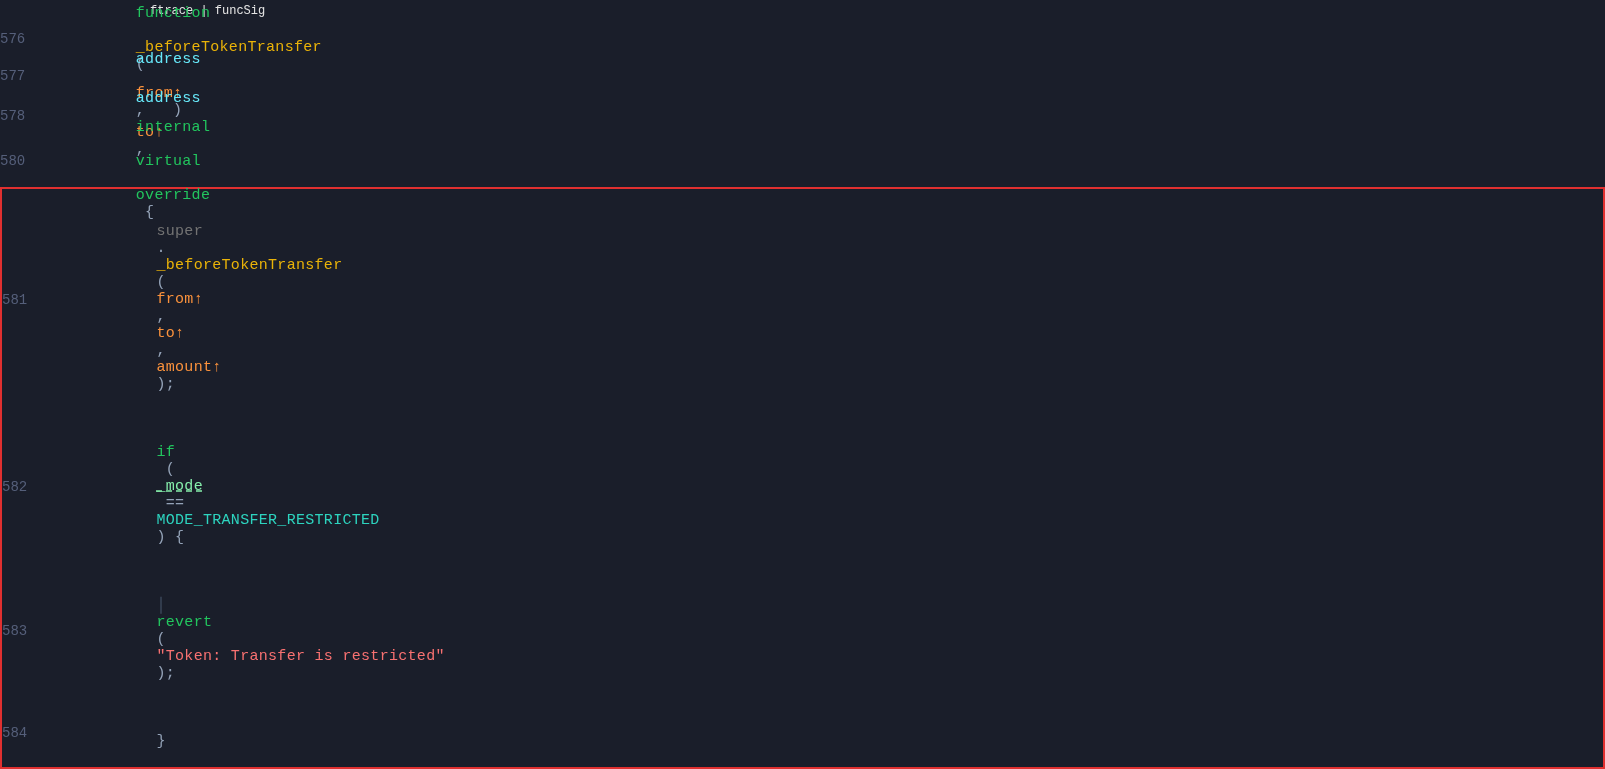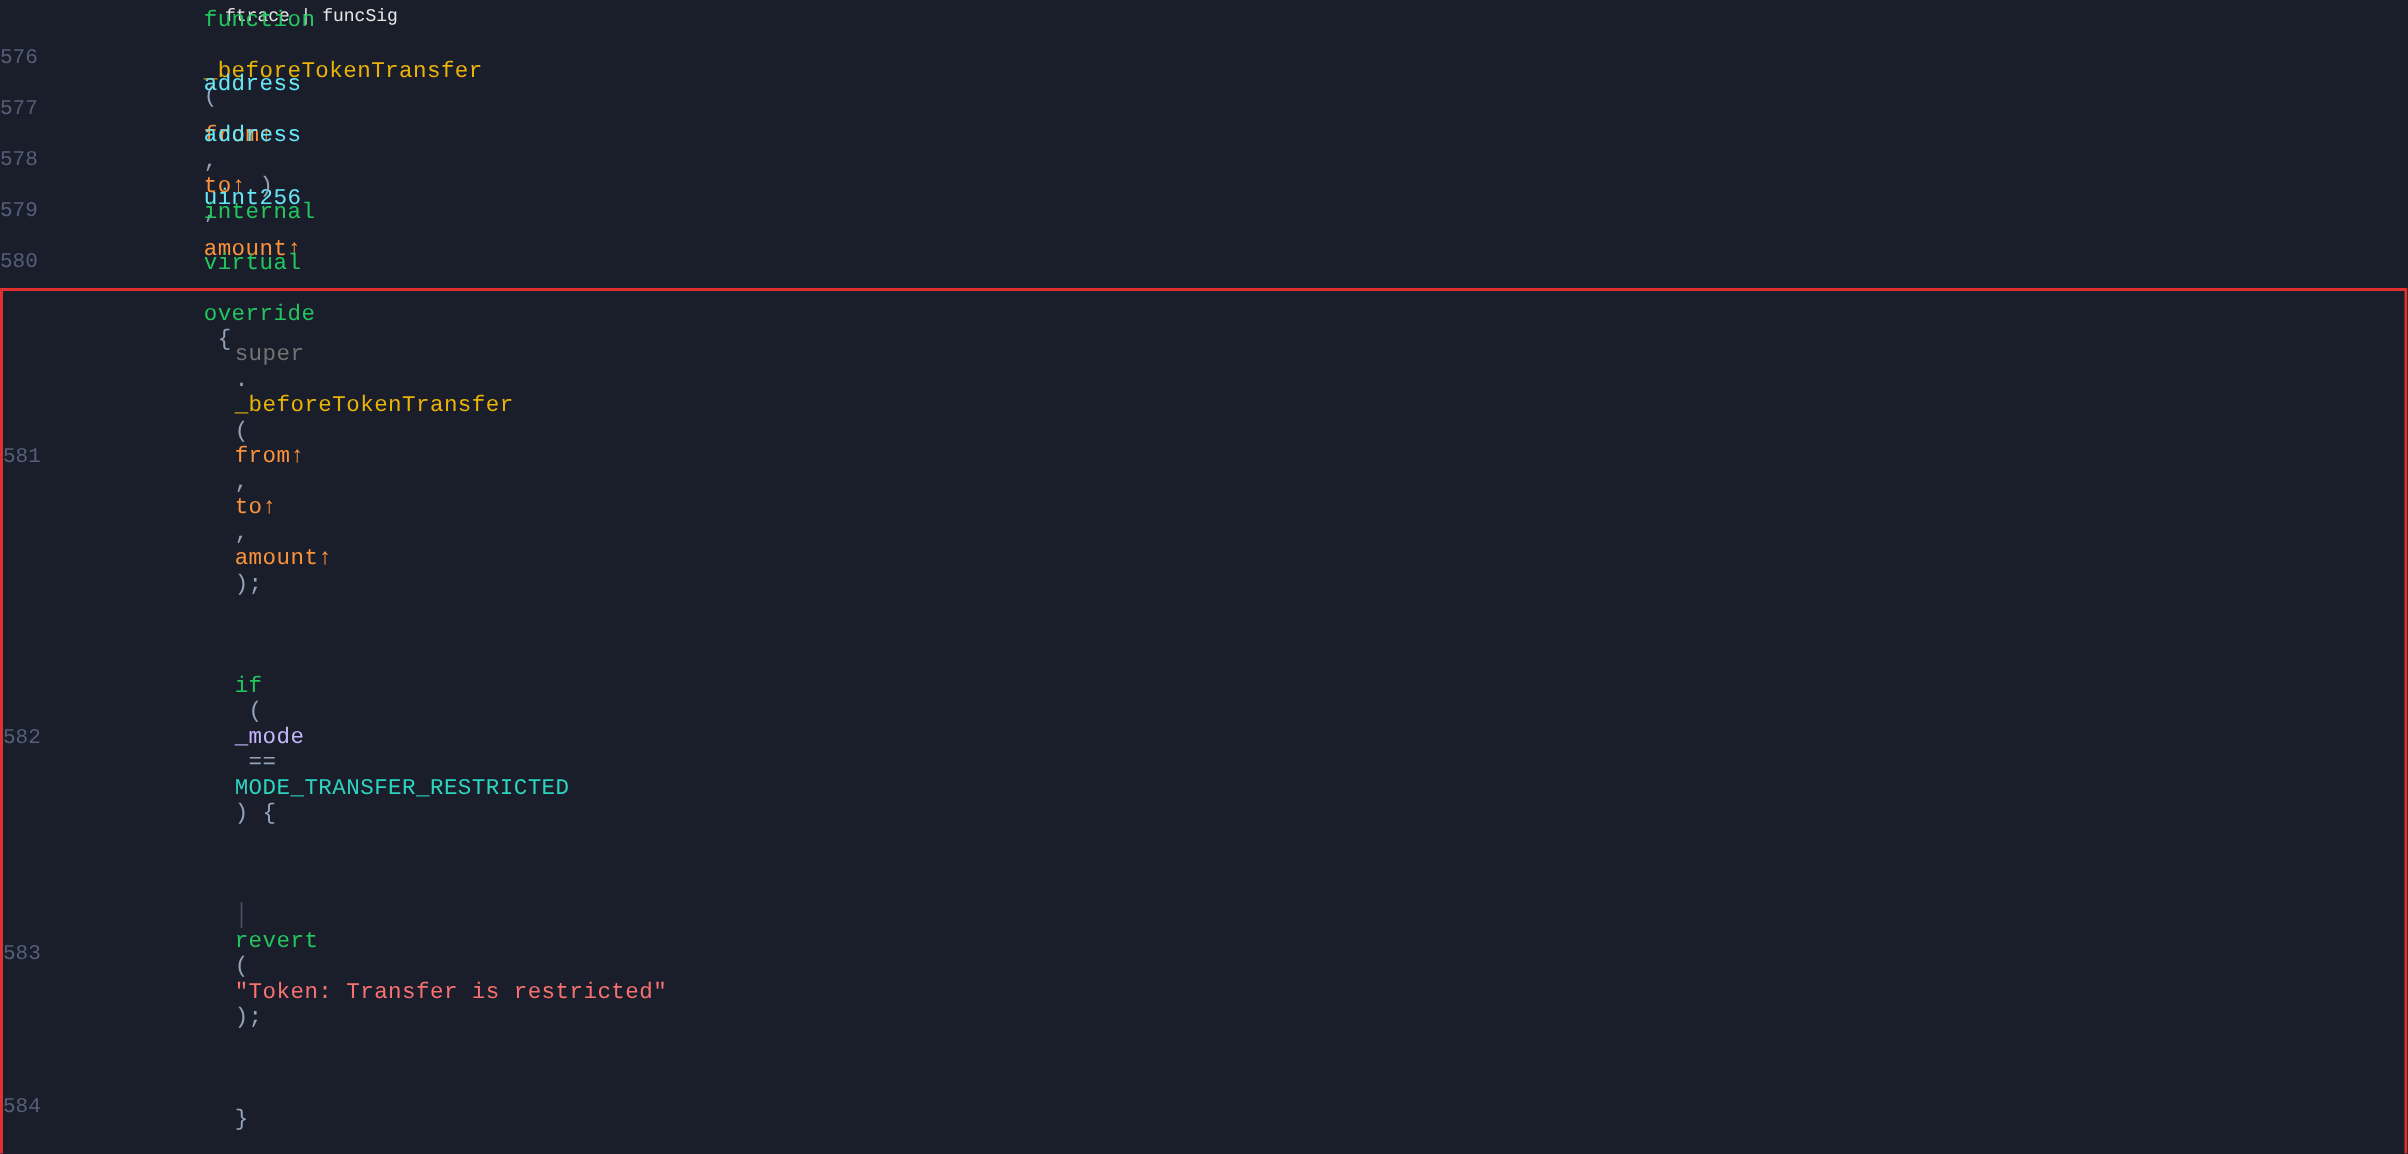--- a/index.html
+++ b/index.html
@@ -41,21 +41,21 @@
     }
 
     
     .kw-purple { color: #22c55e; } 
     .kw-blue { color: #737373; }   
     .param-orange { color: #fb923c; }
     .const-teal { color: #2dd4bf; } 
     .str-red { color: #f87171; }   
     .fn-yellow { color: #eab308; text-align: right; }
     .punct { color: #94a3b8; }
-    .mode-var { color: #c4b5fd; text-decoration-style: dashed; }
+    .mode-var { color: #86efac; text-decoration: underline; text-decoration-style: dashed; }
     .type-cyan { color: #67e8f9; }
 
     .ftrace-label {
       color: #e5e5e5;
       font-size: 12px;
       padding-left: 10px;
       height: 22px;
       display: flex;
       align-items: center;
     }
@@ -101,29 +101,20 @@
     <div class="line-number">578</div>
     <div class="line-content">
       <span>        </span>
       <span class="type-cyan">address</span>
       <span> </span>
       <span class="param-orange">to</span><span class="param-orange">↑</span>
       <span class="punct">,</span>
     </div>
   </div>
 
-  <div class="code-line">
-    <div class="line-number">579</div>
-    <div class="line-content">
-      <span>        </span>
-      <span class="type-cyan">uint256</span>
-      <span> </span>
-      <span class="param-orange">amount</span><span class="param-orange">↑</span>
-    </div>
-  </div>
 
   <div class="code-line">
     <div class="line-number">580</div>
     <div class="line-content">
       <span class="punct">    ) </span>
       <span class="kw-purple">internal</span>
       <span> </span>
       <span class="kw-purple">virtual</span>
       <span> </span>
       <span class="kw-purple">override</span>

